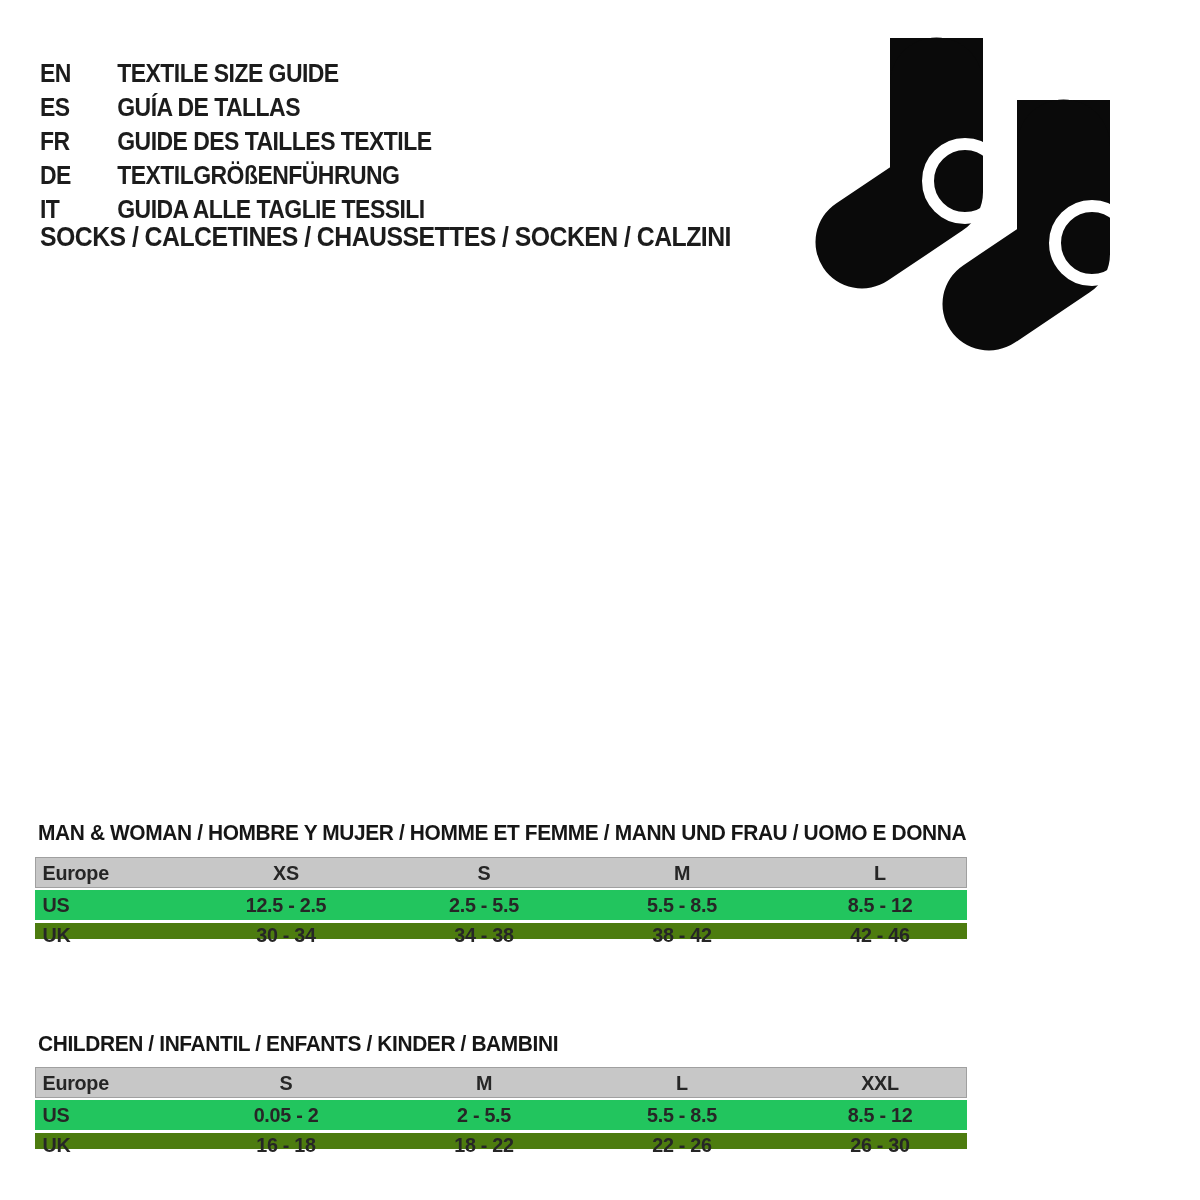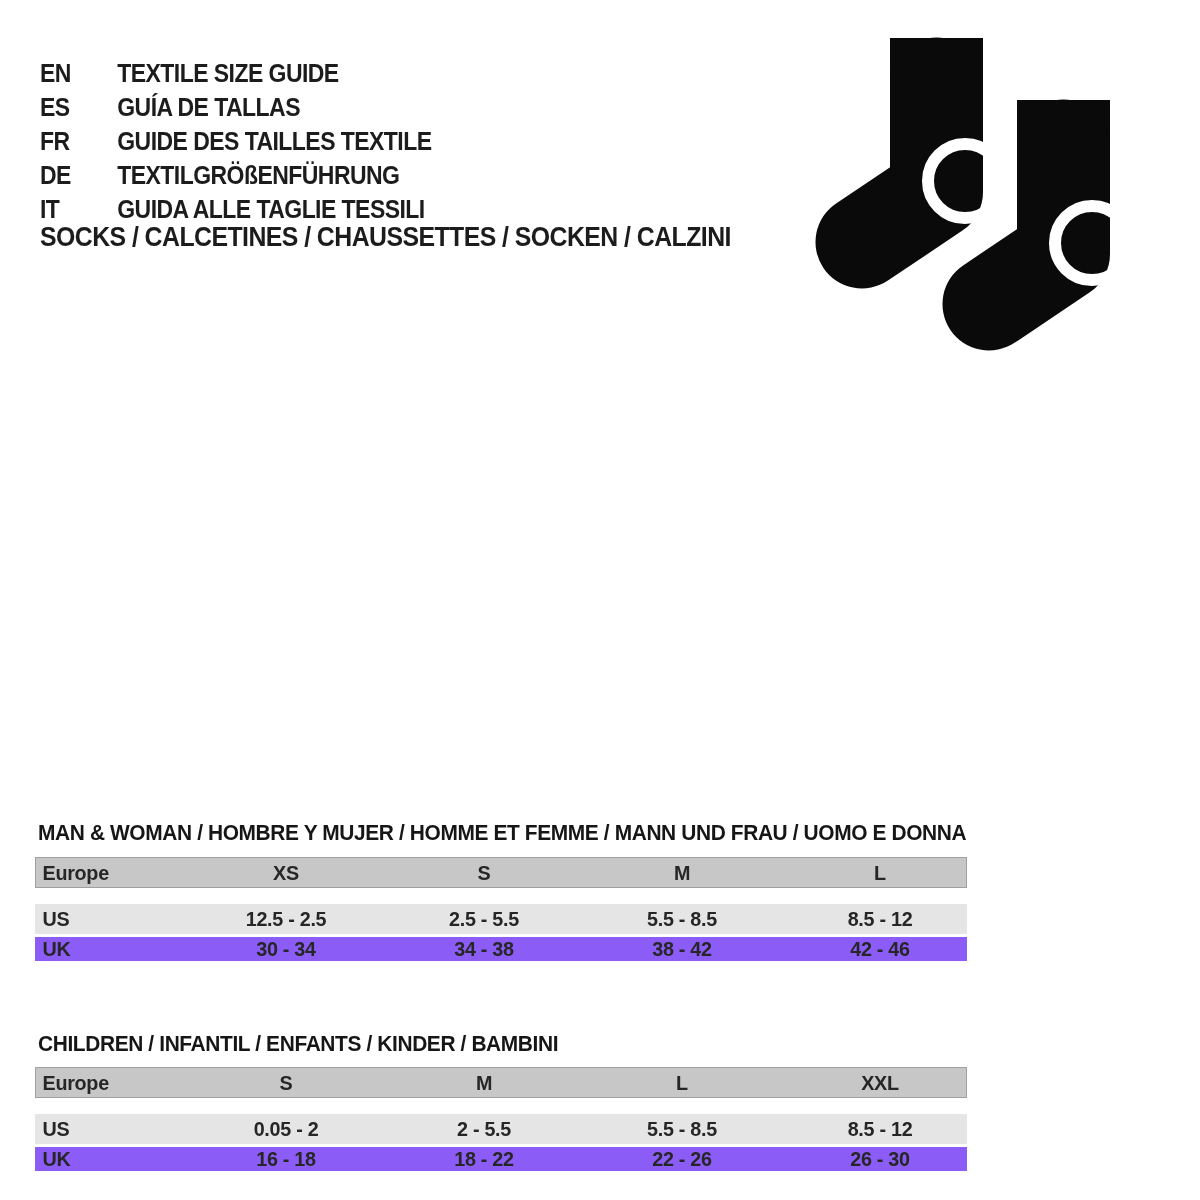--- a/index.html
+++ b/index.html
@@ -62,22 +62,22 @@
     display: grid;
     grid-template-columns: 140px 1fr 1fr 1fr 1fr;
     align-items: center;
     gap: 24px;
   }
   .t-head {
     height: 31px;
     background: #c7c7c7;
     box-shadow: inset 0 0 0 1px #a0a0a0;
   }
-  .t-row { height: 30px; margin-top: 16px; background: #e5e5e5; }
-  .t-row.alt { height: 24px; margin-top: 3px; background: #8b5cf6; }
+  .t-row { height: 30px; margin-top: 2px; background: #22c55e; }
+  .t-row.alt { height: 16px; margin-top: 3px; background: #4d7c0f; }
 
   .cell { text-align: center; transform: scaleX(0.94); }
   .cell.first { text-align: left; padding-left: 8px; transform-origin: 0 50%; }
 </style>
 </head>
 <body>
 
 <div class="sheet">
 
   <div class="lang-list">

